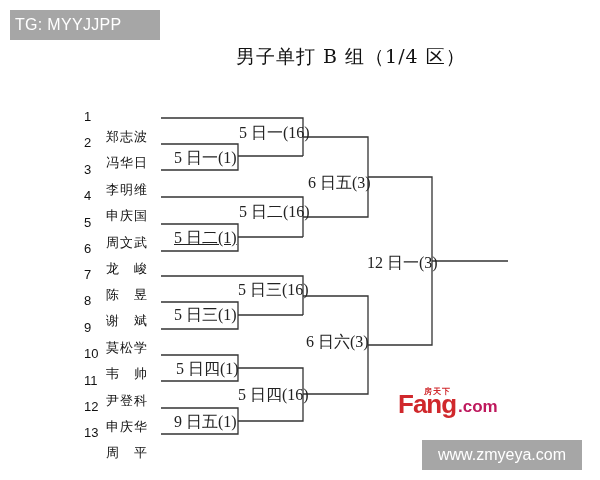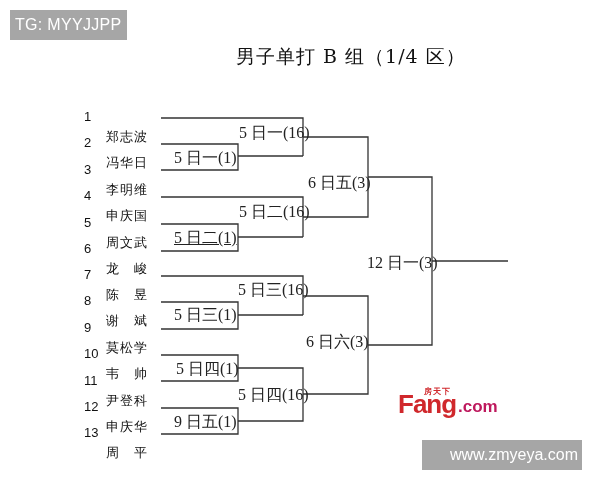--- a/index.html
+++ b/index.html
@@ -1,36 +1,36 @@
 <!DOCTYPE html>
 <html><head>
 <meta charset="utf-8">
 <style>
   html, body { margin:0; padding:0; }
   body { width:600px; height:480px; background:#ffffff; position:relative; overflow:hidden;
          font-family: "DejaVu Serif", serif; color:#111; }
-  .wm-top { position:absolute; left:10px; top:10px; width:117px; height:30px; background:#a6a6a6;
+  .wm-top { position:absolute; left:10px; top:10px; width:150px; height:30px; background:#a6a6a6;
             color:#fff; font-family:"Liberation Sans", sans-serif; font-size:16px; line-height:30px;
             padding-left:5px; box-sizing:border-box; letter-spacing:0.3px; }
   .title { position:absolute; left:236px; top:44px; font-size:19px; font-family:"DejaVu Serif", serif;
            letter-spacing:1px; white-space:nowrap; color:#111; }
   .player { position:absolute; height:20px; line-height:20px; font-size:13px; white-space:nowrap; }
   .player .num { position:absolute; left:0; width:24px; text-align:left; font-family:"Liberation Sans", sans-serif; font-size:13px; }
   .player .name { position:absolute; left:22px; font-family:"DejaVu Sans", sans-serif; font-size:13px; letter-spacing:1px;margin-top:20px; }
   svg.bracket { position:absolute; left:0; top:0; }
   .lbl { position:absolute; font-family:"Liberation Serif", serif; font-size:16px; white-space:nowrap; line-height:14px; color:#222; }
   .logo { position:absolute; left:398px; top:389px; width:112px; height:30px; }
   .logo .big { position:absolute; left:0; top:0; font-family:"Liberation Sans", sans-serif; font-weight:bold;
                color:#d0282c; font-size:26px; letter-spacing:-1px; line-height:30px; }
   .logo .com { position:absolute; left:60px; top:6px; font-family:"Liberation Sans", sans-serif; font-weight:bold;
                color:#be185d; font-size:17px; line-height:24px; }
   .logo .cn { position:absolute; left:26px; top:-3px; font-family:"DejaVu Sans", sans-serif; color:#d0282c; font-size:8px; font-weight:bold; letter-spacing:1px; }
-  .wm-bottom { position:absolute; left:422px; top:440px; width:136px; height:30px; background:#a6a6a6;
+  .wm-bottom { position:absolute; left:422px; top:440px; width:160px; height:30px; background:#a6a6a6;
                color:#fff; font-family:"Liberation Sans", sans-serif; font-size:16px; line-height:30px;
-               text-align:center;padding-left:24px; }
+               text-align:center; }
 </style>
 </head>
 <body>
 
 <div class="wm-top">TG: MYYJJPP</div>
 <div class="title">男子单打 B 组（1/4 区）</div>
 
 <div>
   <div class="player" style="left:84px;top:107px;">
       <span class="num">1</span>

